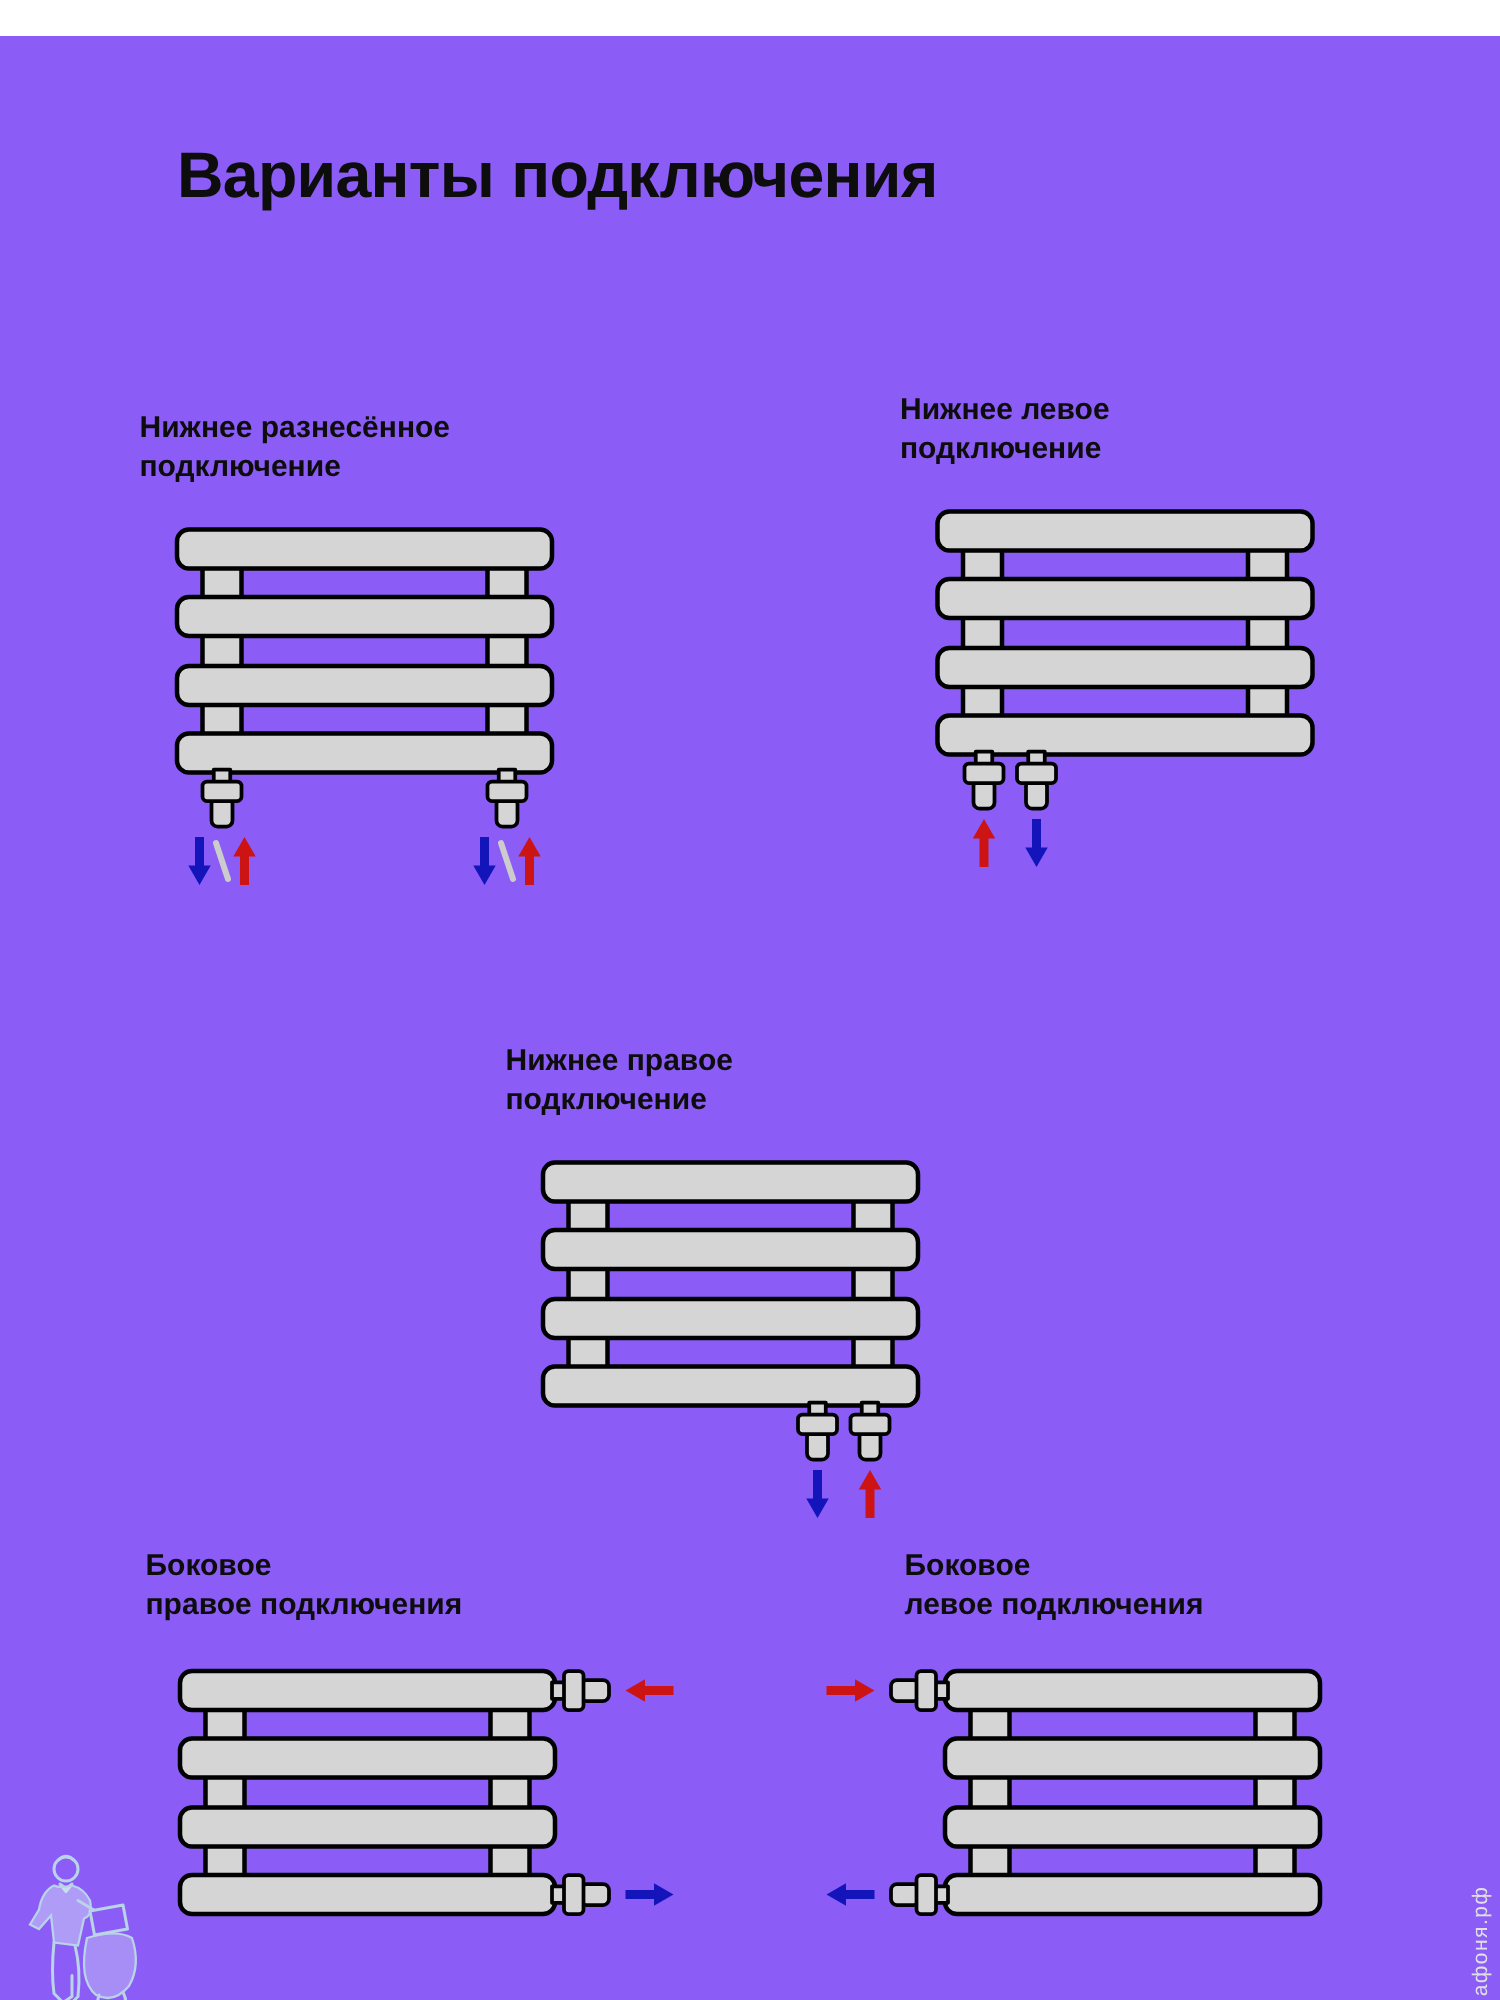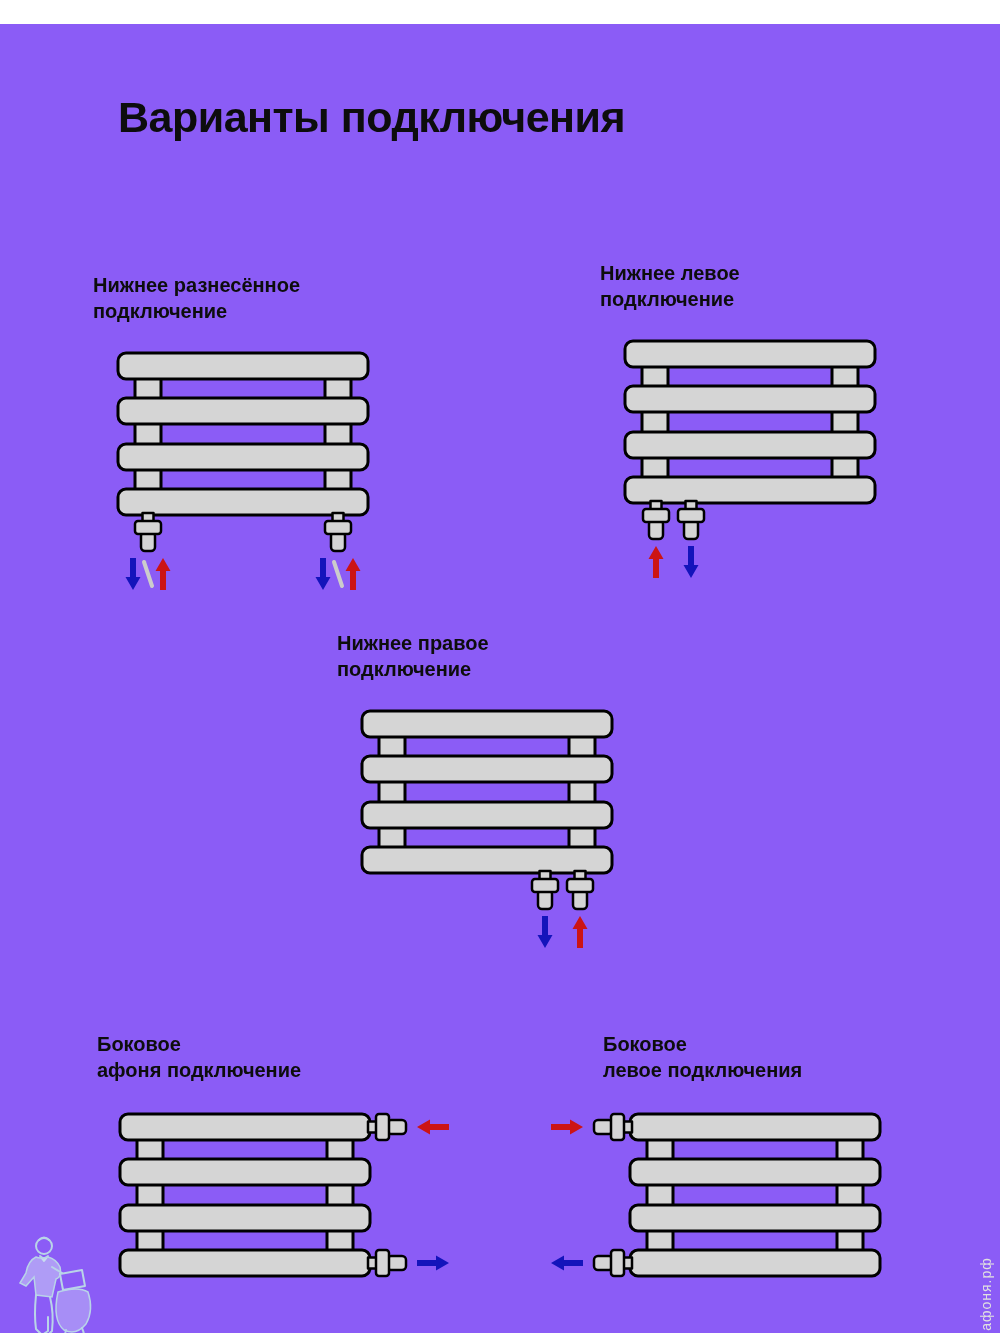--- a/index.html
+++ b/index.html
@@ -81,38 +81,38 @@
     </div>
     <svg viewBox="-2 -2 254 244" width="254" height="244" style="margin:27px 0 0 23px;">
       <use href="#radiator-core"></use>
       <use href="#valve-v" transform="translate(31,162)"></use>
       <use href="#valve-v" transform="translate(66,162)"></use>
       <use href="#arrow-up" class="arr-red" transform="translate(31,221)"></use>
       <use href="#arrow-up" class="arr-blue" transform="translate(66,221) rotate(180)"></use>
     </svg>
   </div>
 
-  <div class="diag" style="left:337px;top:606px;">
+  <div class="diag" style="left:337px;top:670px;">
     <div class="lbl">
       <span>Нижнее правое</span><br>
       <span>подключение</span>
     </div>
     <svg viewBox="-2 -2 254 244" width="254" height="244" style="margin:27px 0 0 23px;">
       <use href="#radiator-core"></use>
       <use href="#valve-v" transform="translate(183,162)"></use>
       <use href="#valve-v" transform="translate(218,162)"></use>
       <use href="#arrow-up" class="arr-blue" transform="translate(183,221) rotate(180)"></use>
       <use href="#arrow-up" class="arr-red" transform="translate(218,221)"></use>
     </svg>
   </div>
 
   <div class="diag" style="left:97px;top:1007px;">
     <div class="lbl">
       <span>Боковое</span><br>
-      <span>афоня подключение</span>
+      <span>правое подключения</span>
     </div>
     <svg viewBox="-2 -2 336 168" width="336" height="168" style="margin:29px 0 0 21px;">
       <use href="#radiator-core"></use>
       <use href="#valve-h" transform="translate(250,13)"></use>
       <use href="#valve-h" transform="translate(250,149)"></use>
       <use href="#arrow-up" class="arr-red" transform="translate(313,13) rotate(-90)"></use>
       <use href="#arrow-up" class="arr-blue" transform="translate(313,149) rotate(90)"></use>
     </svg>
   </div>
 

